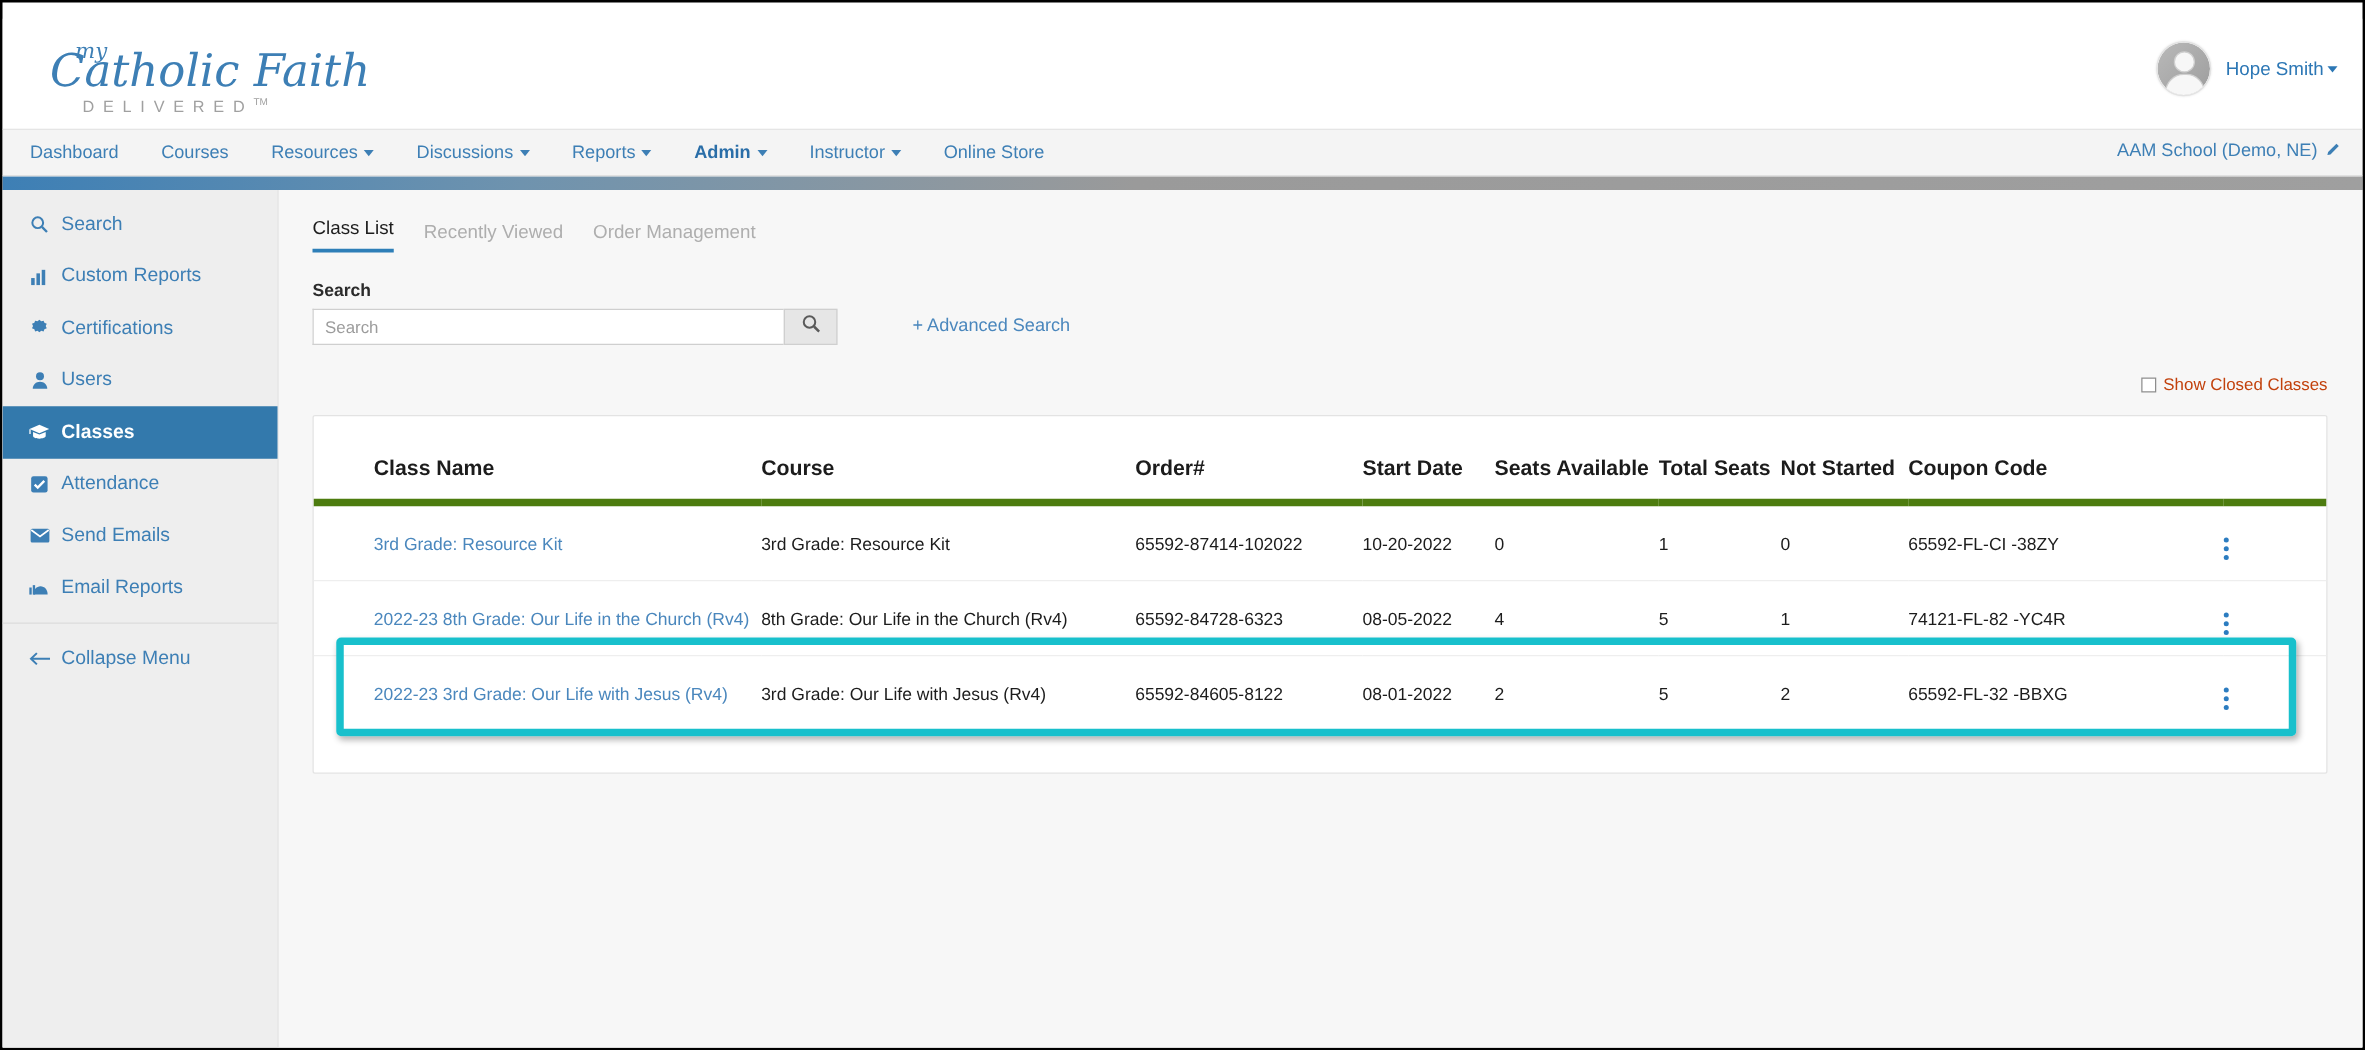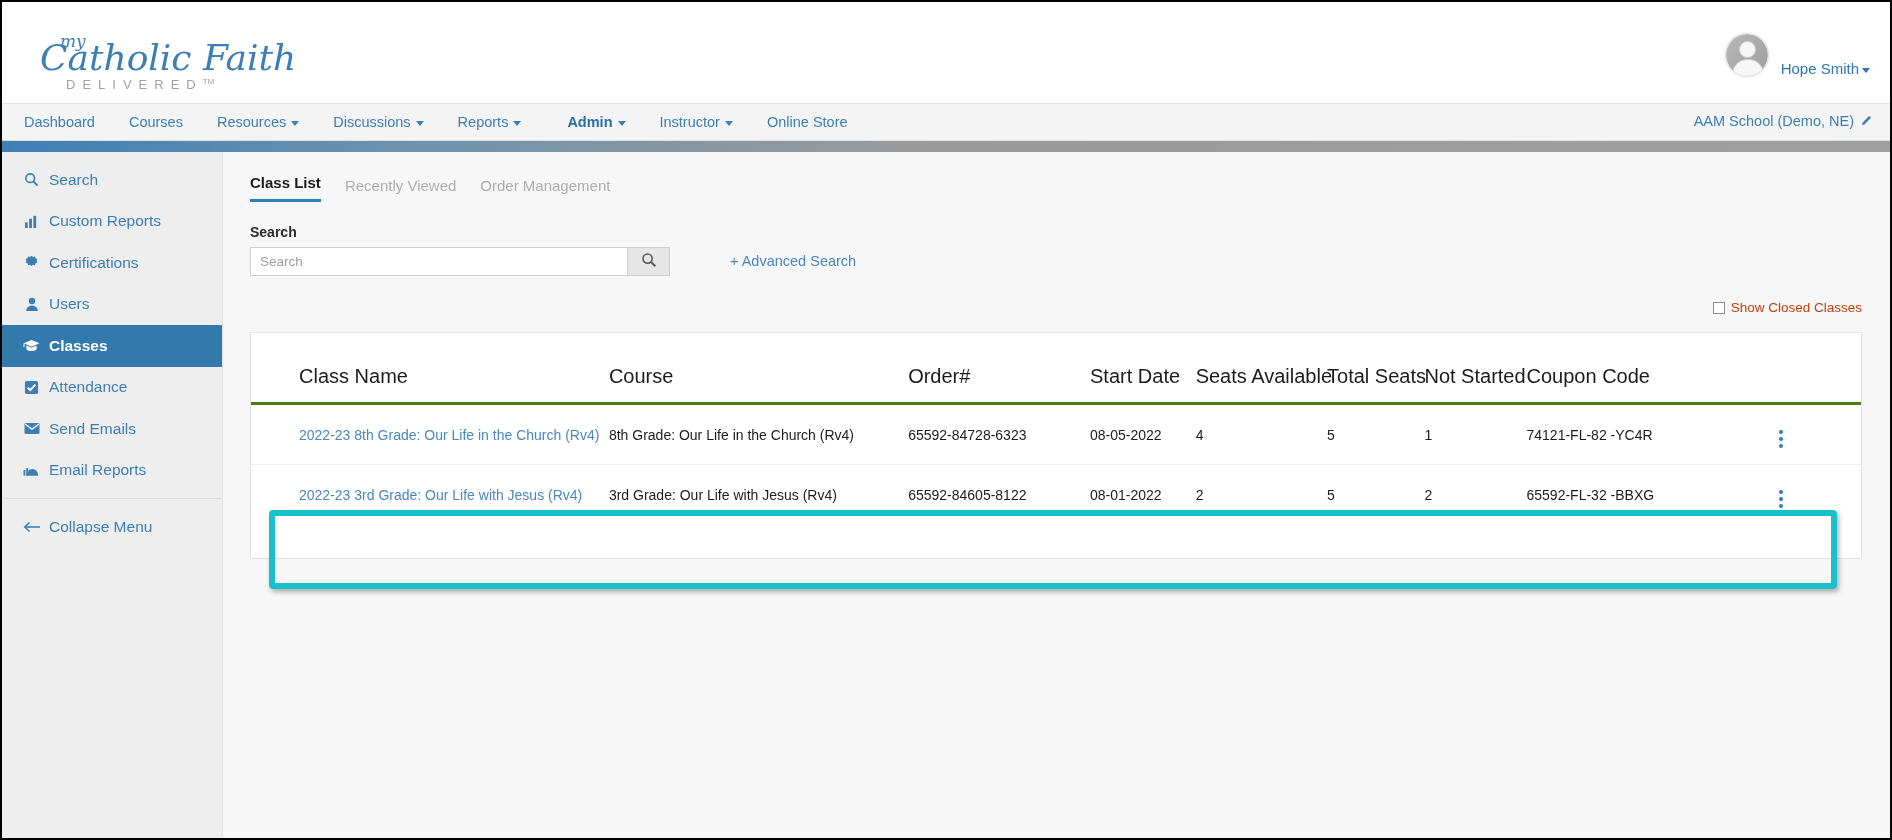--- a/index.html
+++ b/index.html
@@ -71,21 +71,21 @@
     font-size: 8px;
     vertical-align: super;
     letter-spacing: 0;
   }
 
   .user-area {
     position: absolute;
     right: 20px;
     top: 18px;
     display: flex;
-    align-items: flex-end;
+    align-items: center;
     gap: 12px;
   }
   .avatar {
     width: 42px;
     height: 42px;
     border-radius: 50%;
     background: #ffffff;
     border: 1px solid #e2e2e2;
     position: relative;
     overflow: hidden;
@@ -152,21 +152,20 @@
   .nav-item {
     font-size: 14.5px;
     color: #3d7fb5;
     margin-right: 34px;
     white-space: nowrap;
     cursor: pointer;
   }
   .nav-item.active {
     color: #2a6ea8;
     font-weight: bold;
-    margin-left: 12px;
   }
   .nav-caret {
     display: inline-block;
     width: 0; height: 0;
     border-left: 4px solid transparent;
     border-right: 4px solid transparent;
     border-top: 5px solid #3d7fb5;
     margin-left: 5px;
     vertical-align: middle;
   }
@@ -249,21 +248,21 @@
   }
   .tab {
     font-size: 15px;
     color: #aeaeae;
     padding-bottom: 8px;
     cursor: pointer;
     white-space: nowrap;
   }
   .tab.active {
     color: #1c1c1c;
-    font-weight: bold;
+    font-weight: normal;
     border-bottom: 3px solid #2e7fb8;
   }
 
   .search-block {
     padding: 22px 0 0 27px;
   }
   .search-label {
     font-size: 14px;
     color: #2b2b2b;
     font-weight: bold;
@@ -340,25 +339,25 @@
     padding: 26px 0 34px 0;
     position: relative;
   }
   table.classes {
     width: 100%;
     border-collapse: collapse;
     table-layout: fixed;
   }
   table.classes th {
     text-align: left;
-    font-size: 20px;
+    font-size: 17px;
     color: #1c1c1c;
-    font-weight: normal;
+    font-weight: bold;
     padding: 6px 0 14px 0;
-    border-bottom: 3px solid #4d7c0f;
+    border-bottom: 6px solid #4d7c0f;
     white-space: nowrap;
   }
   table.classes td {
     font-size: 14px;
     color: #1c1c1c;
     padding: 16px 0 16px 0;
     border-bottom: 1px solid #eeeeee;
     white-space: nowrap;
     vertical-align: middle;
     height: 22px;
@@ -580,20 +579,35 @@
               <th>Start Date</th>
               <th>Seats Available</th>
               <th>Total Seats</th>
               <th>Not Started</th>
               <th>Coupon Code</th>
               <th></th>
             </tr>
           </thead>
           <tbody>
             <tr>
+              <td class="col-pad"><span class="cell-link">3rd Grade: Resource Kit</span></td>
+              <td>3rd Grade: Resource Kit</td>
+              <td>65592-87414-102022</td>
+              <td>10-20-2022</td>
+              <td>0</td>
+              <td>1</td>
+              <td>0</td>
+              <td>65592-FL-CI -38ZY</td>
+              <td><span class="kebab">
+                    <i></i>
+                    <i></i>
+                    <i></i>
+                  </span></td>
+            </tr>
+            <tr>
               <td class="col-pad"><span class="cell-link">2022-23 8th Grade: Our Life in the Church (Rv4)</span></td>
               <td>8th Grade: Our Life in the Church (Rv4)</td>
               <td>65592-84728-6323</td>
               <td>08-05-2022</td>
               <td>4</td>
               <td>5</td>
               <td>1</td>
               <td>74121-FL-82 -YC4R</td>
               <td><span class="kebab">
                     <i></i>

